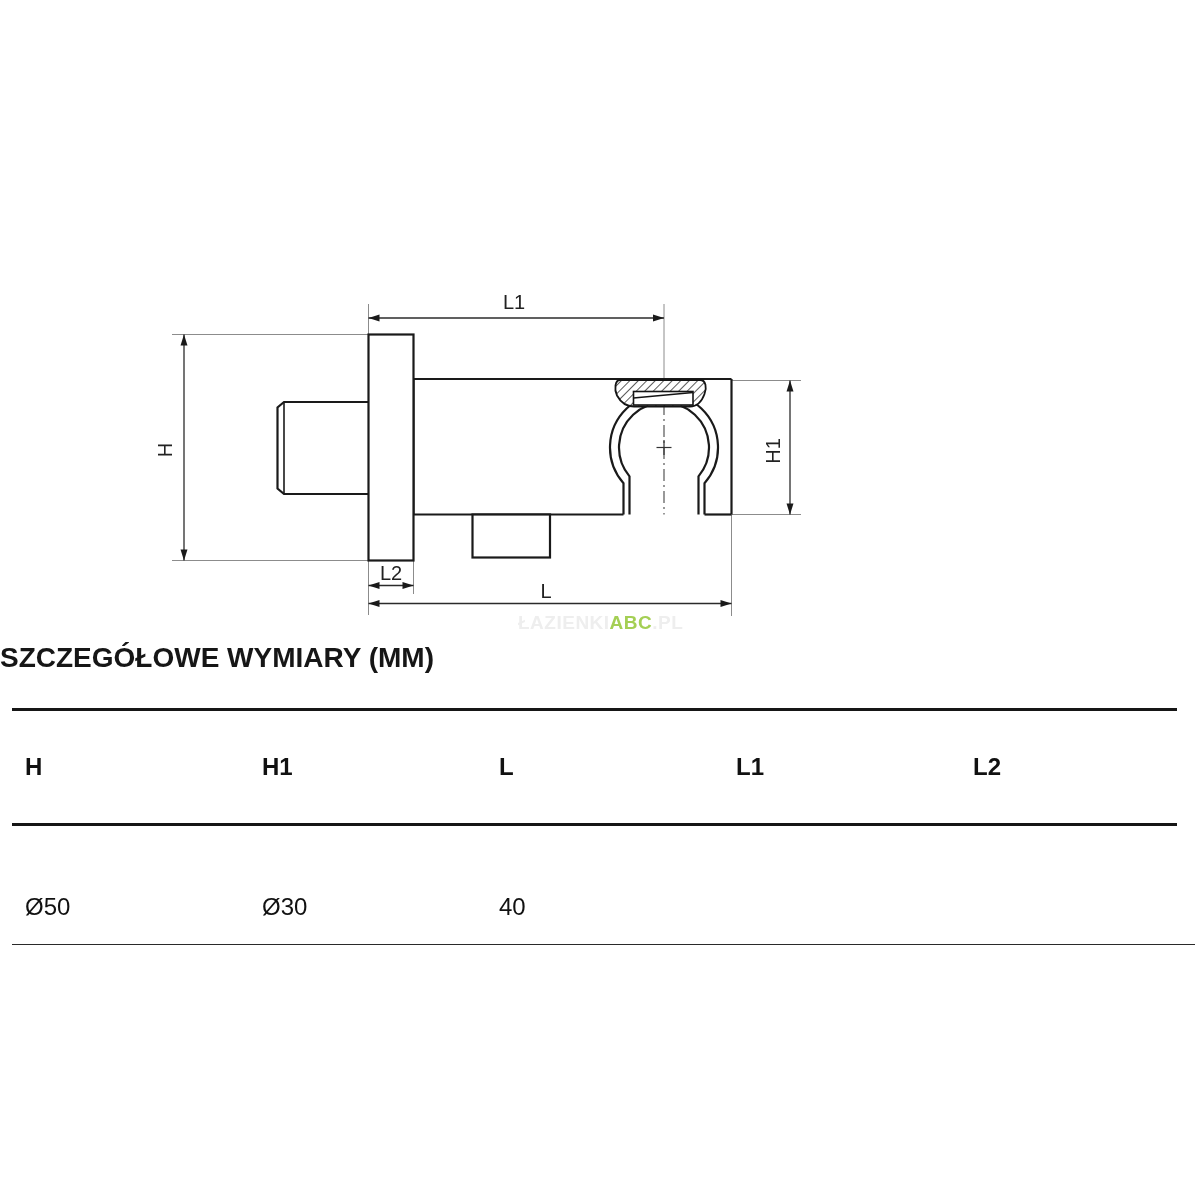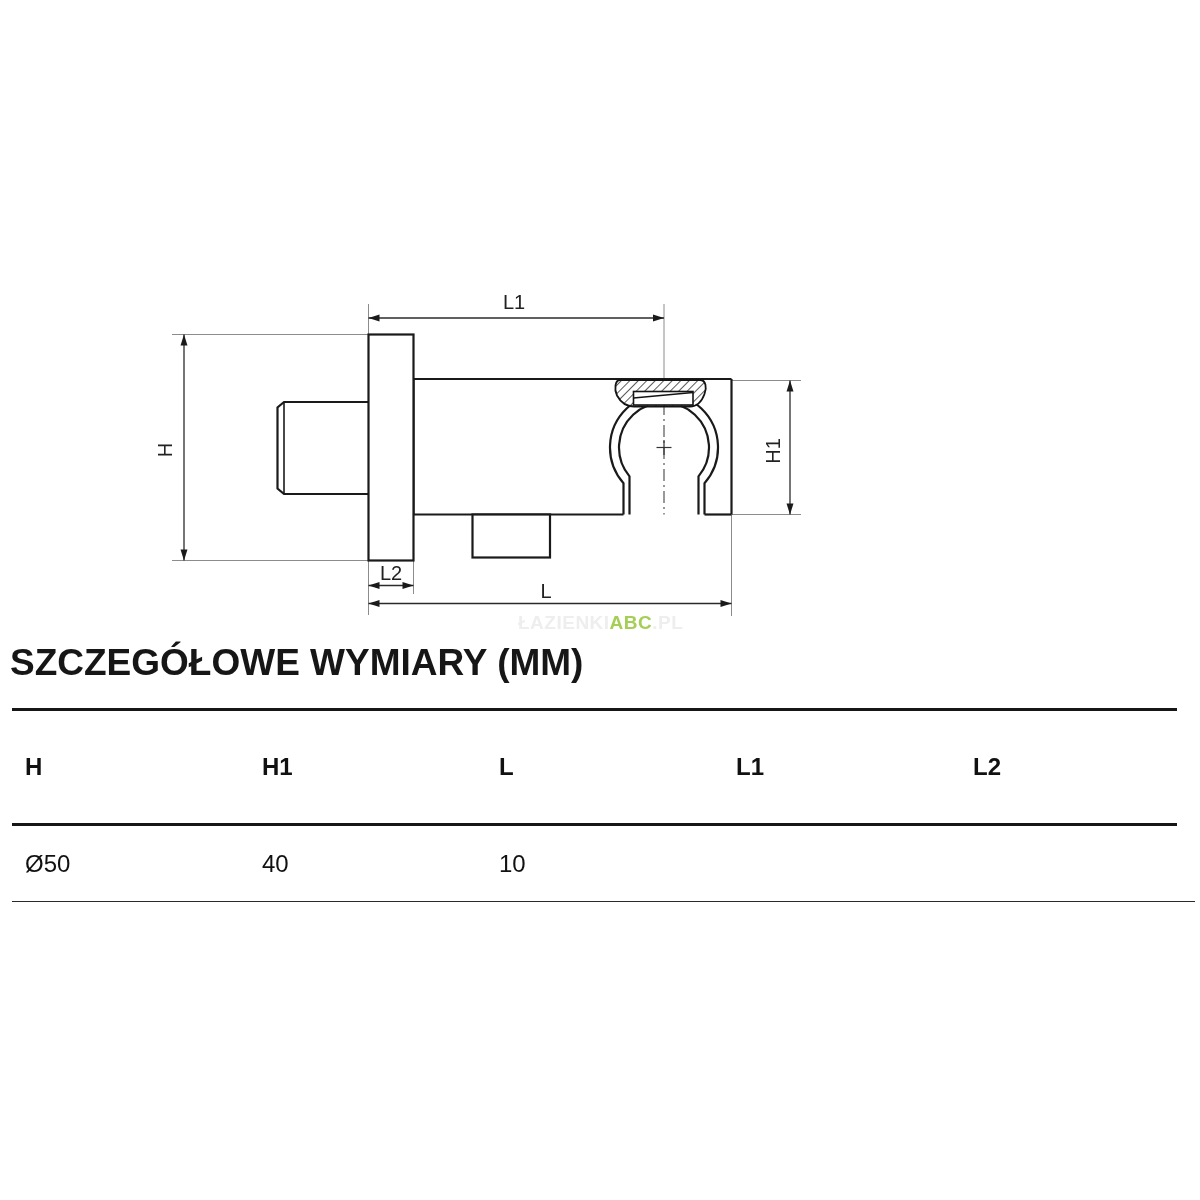--- a/index.html
+++ b/index.html
@@ -4,28 +4,28 @@
 <style>
   html,body{margin:0;padding:0;background:#ffffff;}
   .page{position:relative;width:1200px;height:1200px;background:#fff;overflow:hidden;
         font-family:"Liberation Sans",sans-serif;color:#111;}
   .drawing-svg{position:absolute;left:0;top:0;}
   .dim-label{font-family:"Liberation Sans",sans-serif;font-size:20px;fill:#222;}
   .watermark{position:absolute;left:518px;top:612px;font-size:19px;font-weight:bold;
              letter-spacing:.5px;white-space:nowrap;}
   .wm-faint{color:#eeeeee;}
   .wm-green{color:#a4cf54;text-align:center;}
-  .section-title{position:absolute;left:10px;top:642px;font-size:37px;font-weight:bold;
+  .section-title{position:absolute;left:0;top:642px;font-size:28px;font-weight:bold;
                  color:#161616;letter-spacing:0px;}
   .dim-table{position:absolute;left:12px;top:708px;width:1165px;}
   .rule-thick{height:3px;background:#161616;}
   .rule-thin{height:1px;background:#2a2a2a;width:1183px;}
   .t-row{display:grid;grid-template-columns:237px 237px 237px 237px auto;align-items:center;}
   .t-row.head{height:112px;}
-  .t-row.vals{height:75px;}
+  .t-row.vals{height:75px;margin-top:43px;}
   .t-cell{padding-left:13px;font-size:24px;}
   .t-row.head .t-cell{font-weight:bold;}
 </style>
 </head>
 <body>
 
 <div class="page">
 
   <svg class="drawing-svg" width="1200" height="650" viewBox="0 0 1200 650">
     <defs>
@@ -127,19 +127,19 @@
     <div class="t-row head">
       <div class="t-cell">H</div>
       <div class="t-cell">H1</div>
       <div class="t-cell">L</div>
       <div class="t-cell">L1</div>
       <div class="t-cell">L2</div>
     </div>
     <div class="rule-thick"></div>
     <div class="t-row vals">
       <div class="t-cell">Ø50</div>
+      <div class="t-cell">Ø30</div>
       <div class="t-cell">40</div>
-      <div class="t-cell">10</div>
     </div>
     <div class="rule-thin"></div>
   </div>
 
 </div>
 
 </body></html>

